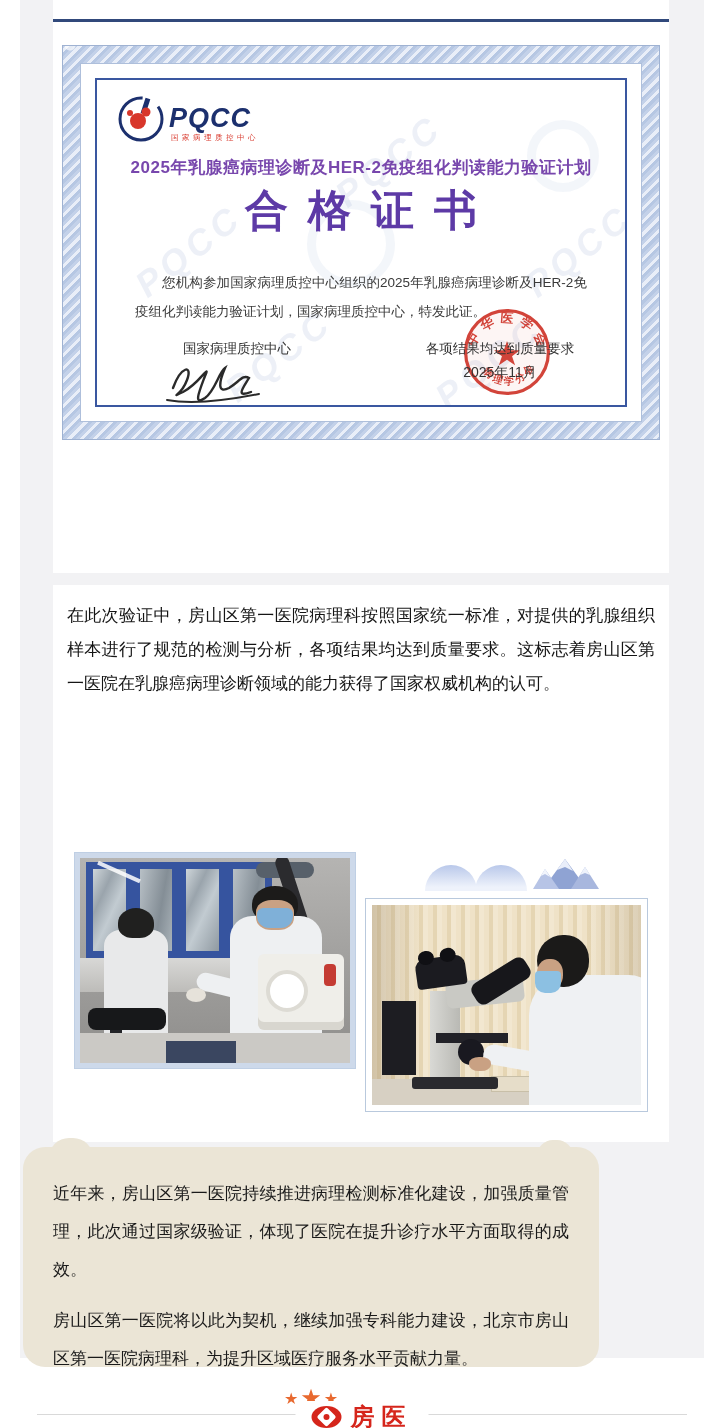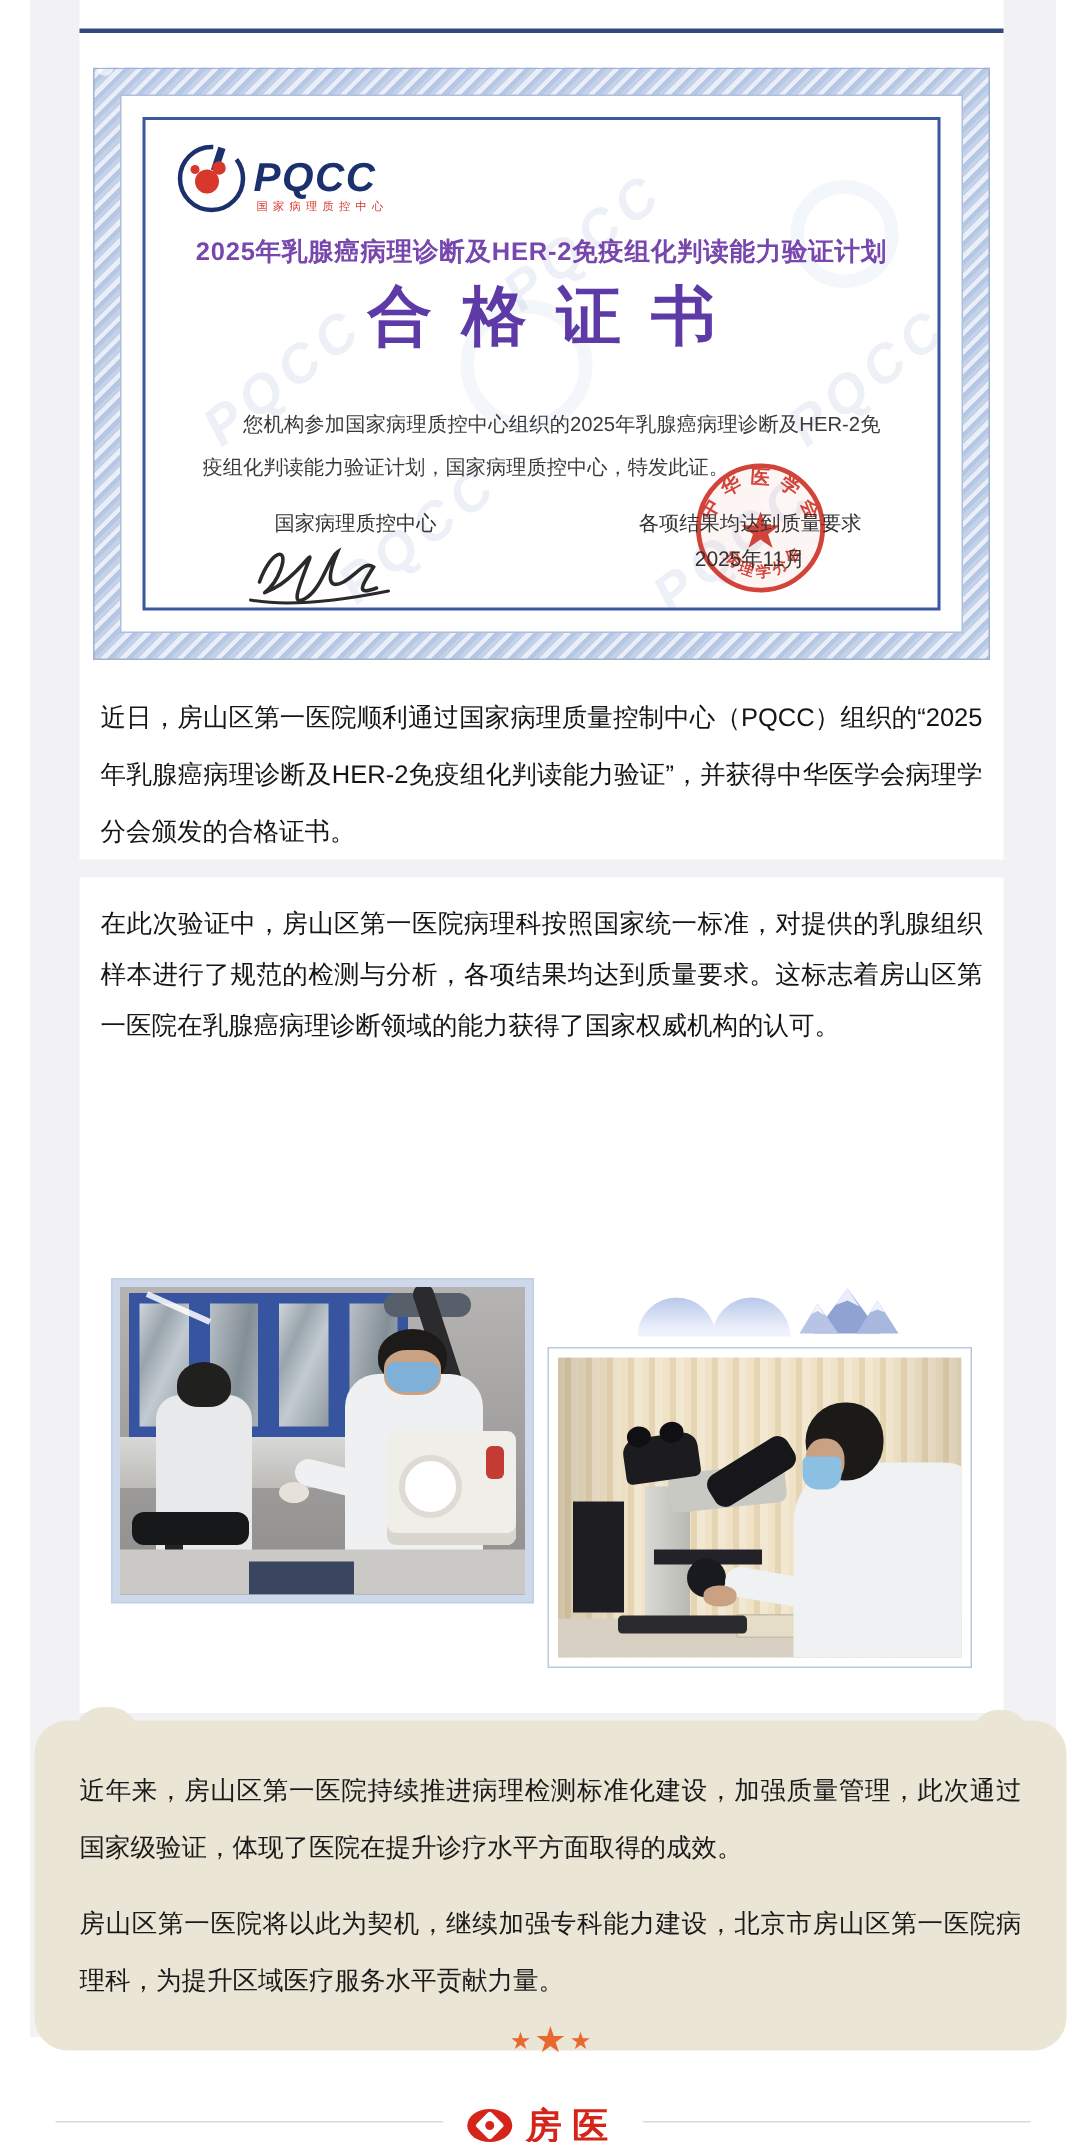--- a/index.html
+++ b/index.html
@@ -107,21 +107,21 @@
 
   
   .deco{position:absolute;left:368px;top:6px;width:180px;height:38px;}
   .cloud{position:absolute;bottom:4px;width:52px;height:26px;border-radius:52px 52px 0 0;
       background:linear-gradient(#b9c8ea,#eef2fb 85%);}
   .cloud.c1{left:4px;}
   .cloud.c2{left:54px;}
   .mountains{position:absolute;left:108px;bottom:2px;}
 
   
-  .beige{position:absolute;left:23px;top:1147px;width:688px;height:220px;background:#ebe5d6;border-radius:22px;}
+  .beige{position:absolute;left:23px;top:1147px;width:576px;height:220px;background:#ebe5d6;border-radius:22px;}
   .beige:before{content:"";position:absolute;left:26px;top:-9px;width:44px;height:20px;border-radius:22px 22px 0 0;background:#ebe5d6;}
   .beige:after{content:"";position:absolute;right:26px;top:-7px;width:36px;height:16px;border-radius:18px 18px 0 0;background:#ebe5d6;}
   .beige-p{margin:0;padding:0 30px;color:#1a1a1a;font-size:17px;line-height:38px;text-align:justify;}
   .beige-p1{padding-top:28px;}
   .beige-p2{margin-top:13px;}
   .stars{margin-top:6px;text-align:center;color:#e8692f;}
   .star-s{font-size:16px;vertical-align:2px;}
   .star-m{font-size:24px;padding:0 2px;}
 
   
@@ -187,21 +187,20 @@
           <text font-size="14" fill="#cf352a" font-weight="bold" letter-spacing="6">
             <textPath href="#sealTopArc" startOffset="8%">中华医学会</textPath>
           </text>
           <text font-size="11" fill="#cf352a" font-weight="bold" letter-spacing="3">
             <textPath href="#sealBotArc" startOffset="12%">病理学分会</textPath>
           </text>
         </svg>
       </div>
     </div>
 
-    <p class="intro">近日，房山区第一医院顺利通过国家病理质量控制中心（PQCC）组织的“2025年乳腺癌病理诊断及HER-2免疫组化判读能力验证”，并获得中华医学会病理学分会颁发的合格证书。</p>
   </div>
 
   <div class="white-mid">
     <p class="mid-p mid-p2">在此次验证中，房山区第一医院病理科按照国家统一标准，对提供的乳腺组织样本进行了规范的检测与分析，各项结果均达到质量要求。这标志着房山区第一医院在乳腺癌病理诊断领域的能力获得了国家权威机构的认可。</p>
 
     <div class="photos">
 
       <div class="photo-frame-left">
         <div class="ph-left-inner">
           <div class="cab">

